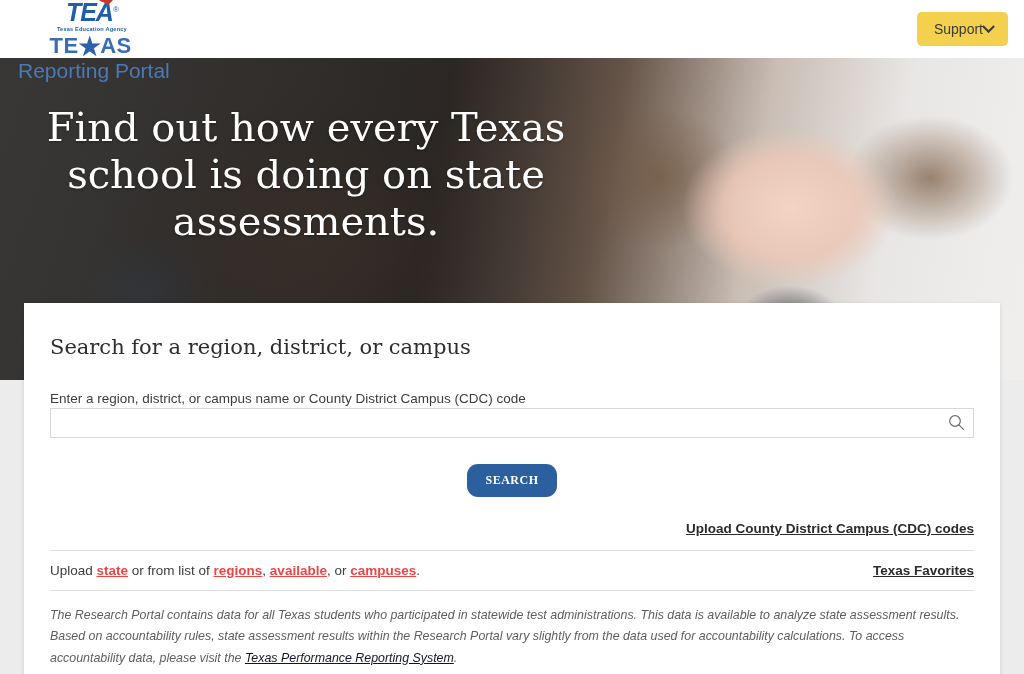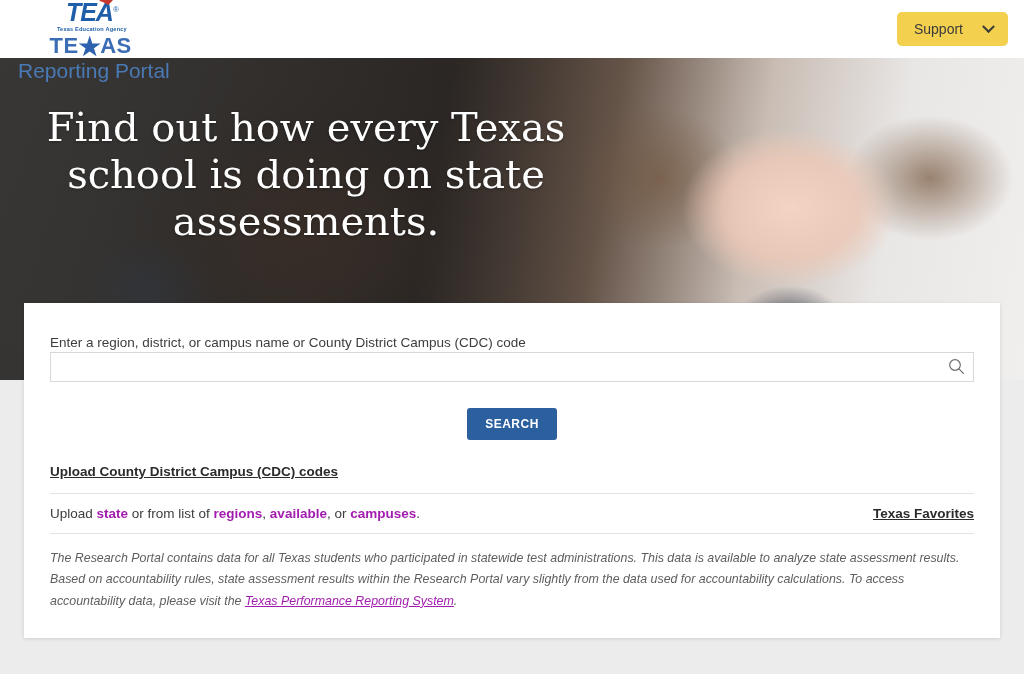--- a/index.html
+++ b/index.html
@@ -115,21 +115,21 @@
     margin-left: auto;
     background: #f3d04e;
     border: none;
     border-radius: 5px;
     padding: 9px 15px 9px 17px;
     font-size: 14px;
     color: #3b3b3b;
     font-family: "Liberation Sans", sans-serif;
     display: flex;
     align-items: center;
-    gap: 21px;
+    gap: 1px;
     cursor: pointer;
   }
   .chevron {
     width: 9px;
     height: 9px;
     border-right: 2px solid #3b3b3b;
     border-bottom: 2px solid #3b3b3b;
     transform: rotate(45deg) translate(-2px, -2px);
   }
 
@@ -224,30 +224,31 @@
 
   .search-btn-row {
     display: flex;
     justify-content: center;
     margin-bottom: 22px;
   }
   .search-btn {
     background: #2c5f9e;
     color: #ffffff;
     border: none;
-    border-radius: 3px;
+    border-radius: 11px;
     font-size: 12px;
     font-weight: bold;
     letter-spacing: 0.5px;
     padding: 9px 18px;
     cursor: pointer;
-    font-family: Liberation Sans, sans-serif;
+    font-family: Liberation Serif, serif;
   }
 
   .upload-row {
+    text-align: right;
     margin-bottom: 13px;
   }
 
   .link-bold {
     font-size: 13.5px;
     font-weight: bold;
     color: #2b2b2b;
     text-decoration: underline;
     cursor: pointer;
   }
@@ -262,34 +263,35 @@
     display: flex;
     align-items: center;
     justify-content: space-between;
     padding: 12px 0 12px 0;
     font-size: 13.5px;
     color: #3d3d3d;
   }
   .select-row .seg { white-space: pre; }
   .inline-link {
     font-weight: bold;
-    color: #a21caf;
+    color: #ef4444;
+    text-decoration: underline;
     cursor: pointer;
   }
 
   .disclaimer {
     font-size: 12.4px;
     font-style: italic;
     color: #5e5e5e;
     line-height: 1.72;
     padding-top: 14px;
   }
   .disclaimer .tprs {
     text-decoration: underline;
-    color: #a21caf;
+    color: #0f172a;
     cursor: pointer;
   }
 </style>
 </head>
 <body>
 
 <div class="header">
   <div class="brand-row">
 
     <div class="tea-logo">
@@ -318,20 +320,21 @@
 </div>
 
 <div class="hero">
   <div class="hero-photo"></div>
   <div class="hero-scrim"></div>
   <h1 class="hero-heading">Find out how every Texas school is doing on state assessments.</h1>
 </div>
 
 <div class="card">
 
+  <div class="card-title">Search for a region, district, or campus</div>
 
   <div class="field-label">Enter a region, district, or campus name or County District Campus (CDC) code</div>
 
   <div class="search-wrap">
     <input class="search-input" type="text" value="" placeholder="" style="">
     <span class="search-icon">
       <svg width="17" height="17" viewBox="0 0 17 17" fill="none">
         <circle cx="7" cy="7" r="5.3" stroke="#6b6b6b" stroke-width="1.2"></circle>
         <line x1="10.9" y1="10.9" x2="15.4" y2="15.4" stroke="#6b6b6b" stroke-width="1.2" stroke-linecap="round"></line>
       </svg>

